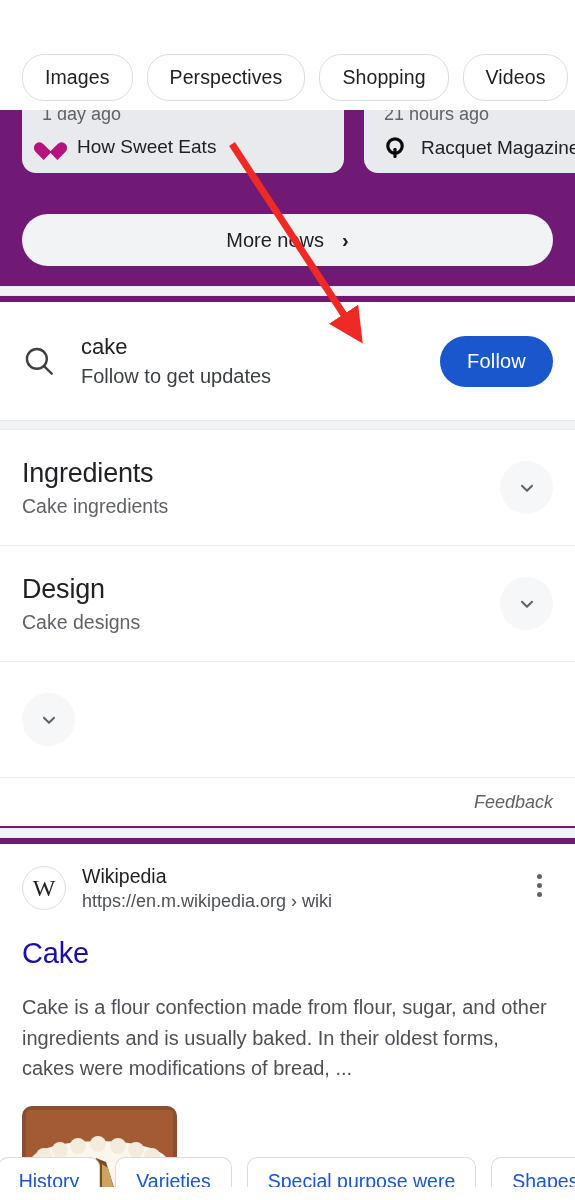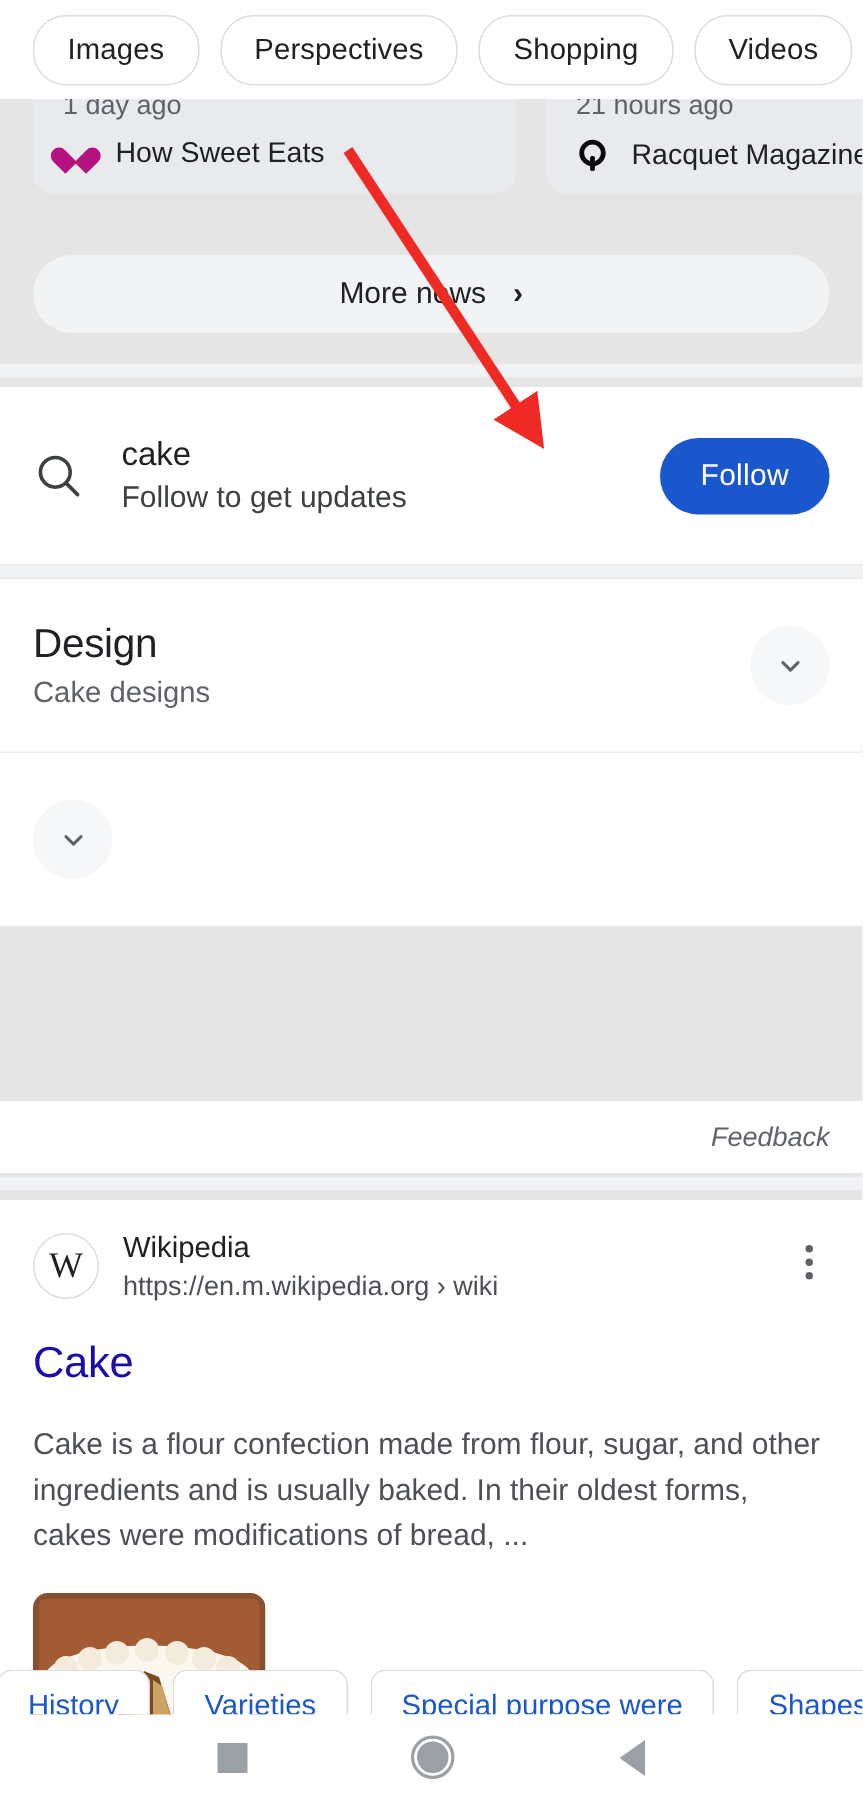--- a/index.html
+++ b/index.html
@@ -11,21 +11,22 @@
     width: 575px;
     height: 1200px;
     position: relative;
     overflow: hidden;
     font-family: "Liberation Sans", sans-serif;
     -webkit-font-smoothing: antialiased;
   }
   .page {
     position: absolute;
     inset: 0;
-    background: #e5e5e5;
+    background: #701a75;
+    margin-top: 44px;
   }
 
   
   .chipbar {
     position: absolute;
     top: 0; left: 0; right: 0;
     height: 66px;
     background: #ffffff;
     display: flex;
     align-items: center;
@@ -464,20 +465,31 @@
       <div class="sub">Follow to get updates</div>
     </div>
     <div class="followbtn">
       <span>Follow</span>
     </div>
   </div>
 
   <div class="sepband" style="top:376px;"></div>
 
   <div class="accordion">
+    <div class="acc-item">
+      <div class="acc-text">
+        <div class="acc-title">Ingredients</div>
+        <div class="acc-sub">Cake ingredients</div>
+      </div>
+      <div class="acc-chev">
+        <svg viewBox="0 0 24 24" width="22" height="22" aria-hidden="true">
+            <path d="M6.5 9.5 L12 15 L17.5 9.5" fill="none" stroke="#5f6368" stroke-width="2.2" stroke-linecap="round" stroke-linejoin="round"></path>
+          </svg>
+      </div>
+    </div>
     <div class="acc-item">
       <div class="acc-text">
         <div class="acc-title">Design</div>
         <div class="acc-sub">Cake designs</div>
       </div>
       <div class="acc-chev">
         <svg viewBox="0 0 24 24" width="22" height="22" aria-hidden="true">
             <path d="M6.5 9.5 L12 15 L17.5 9.5" fill="none" stroke="#5f6368" stroke-width="2.2" stroke-linecap="round" stroke-linejoin="round"></path>
           </svg>
       </div>

